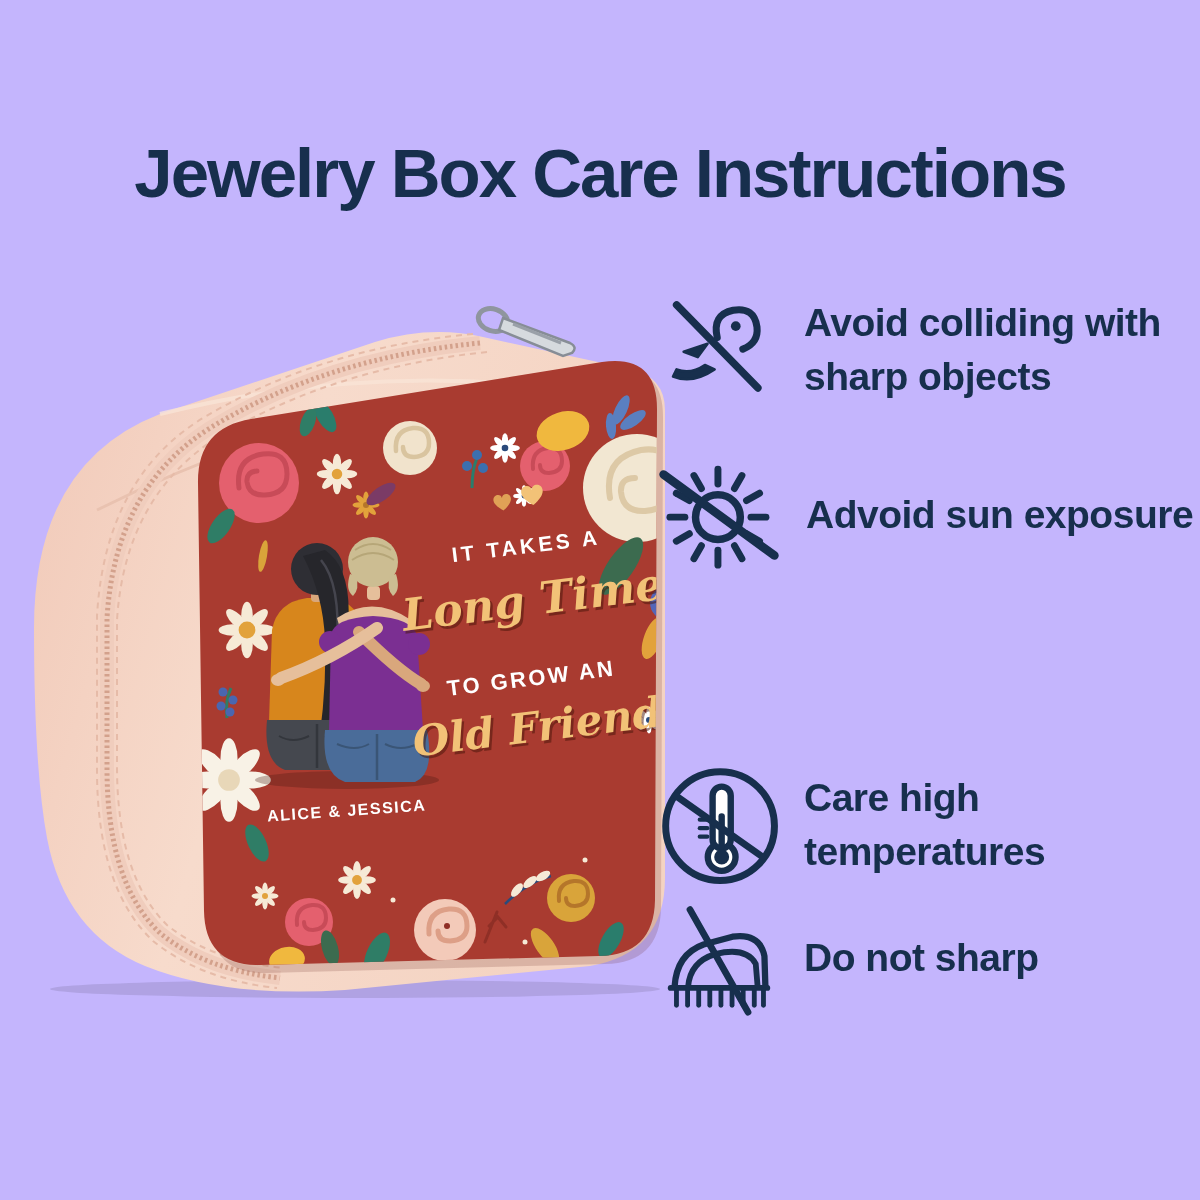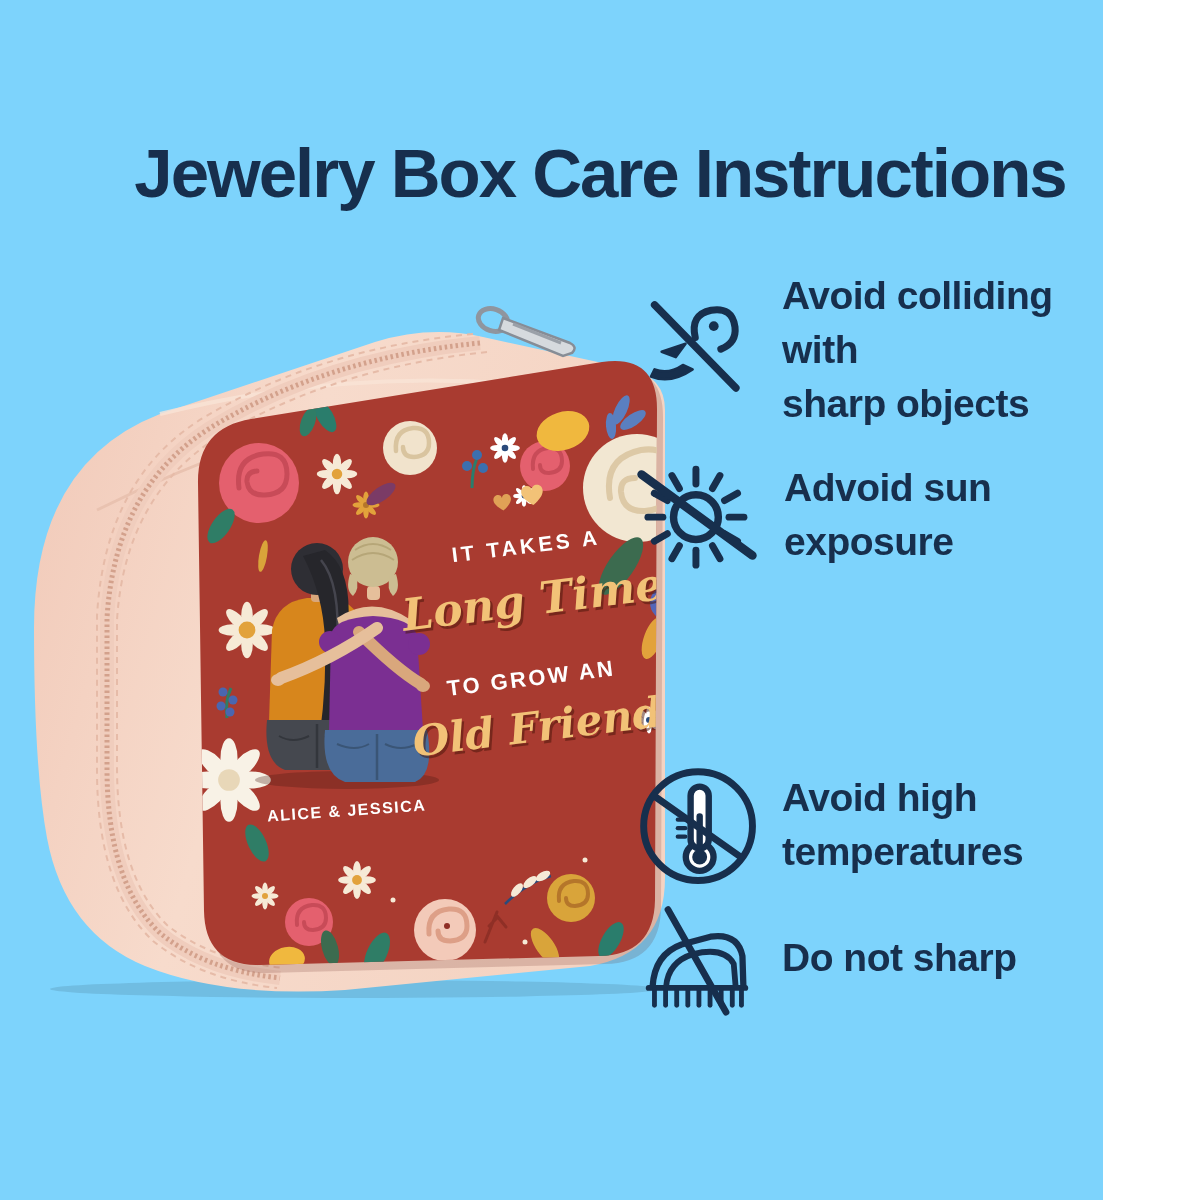--- a/index.html
+++ b/index.html
@@ -1,21 +1,21 @@
 <!DOCTYPE html>
 <html><head>
 <meta charset="utf-8">
 <style>
   html,body{margin:0;padding:0;background:#ffffff;}
-  #canvas{position:relative;width:1103px;height:1200px;background:#7dd3fc;overflow:hidden;
+  #canvas{position:relative;width:1200px;height:1200px;background:#c4b5fd;overflow:hidden;
           font-family:"Liberation Sans",sans-serif;}
   .page-title{position:absolute;top:134px;left:0;width:1200px;text-align:center;
       font-size:69px;font-weight:700;letter-spacing:-2px;color:#172f4d;}
   .box-wrap{position:absolute;left:25px;top:298px;width:645px;height:700px;}
-  .care-row{position:absolute;left:628px;display:flex;align-items:center;gap:16px;}
+  .care-row{position:absolute;left:650px;display:flex;align-items:center;gap:16px;}
   .icon-cell{width:138px;height:100%;display:flex;align-items:center;justify-content:center;flex:0 0 138px;}
   .care-label{font-size:39px;font-weight:700;line-height:1.38;color:#172f4d;white-space:pre-line;letter-spacing:-0.5px;}
   .r1{top:292px;height:116px;}
   .r2{top:450px;height:130px;gap:18px;}
   .r3{top:594px;height:132px;}
   .r4{top:758px;height:134px;}
   .r5{top:900px;height:116px;}
   svg text{font-family:"Liberation Sans",sans-serif;}
   .script-text{font-family:"DejaVu Serif",serif;font-style:italic;font-weight:700;}
 </style>
@@ -267,21 +267,21 @@
         <line x1="62.5" y1="52" x2="62.5" y2="80" stroke-width="6"></line>
         <circle cx="62.5" cy="90" r="7" fill="#172f4d" stroke="none"></circle>
         <g stroke-width="4">
             <line x1="42" y1="55" x2="49" y2="55"></line>
             <line x1="42" y1="63" x2="49" y2="63"></line>
             <line x1="42" y1="71" x2="49" y2="71"></line>
           </g>
         <line x1="20" y1="33" x2="101" y2="90" stroke-width="6.5"></line>
       </svg>
     </div>
-    <div class="care-label">Avoid high
+    <div class="care-label">Care high
 temperatures</div>
   </div>
 
   <div class="care-row r5">
     <div class="icon-cell">
       <svg width="126" height="116" viewBox="0 0 120 120" stroke="#172f4d" fill="none" stroke-linecap="round" stroke-linejoin="round">
         <path d="M14 90 Q16 56 44 46 L74 38 Q102 34 107 58 L108 90" stroke-width="6.5"></path>
         <path d="M28 90 Q30 64 56 56 Q88 48 98 66 L100 90" stroke-width="6"></path>
         <line x1="10" y1="91" x2="110" y2="91" stroke-width="6"></line>
         <g stroke-width="5">

